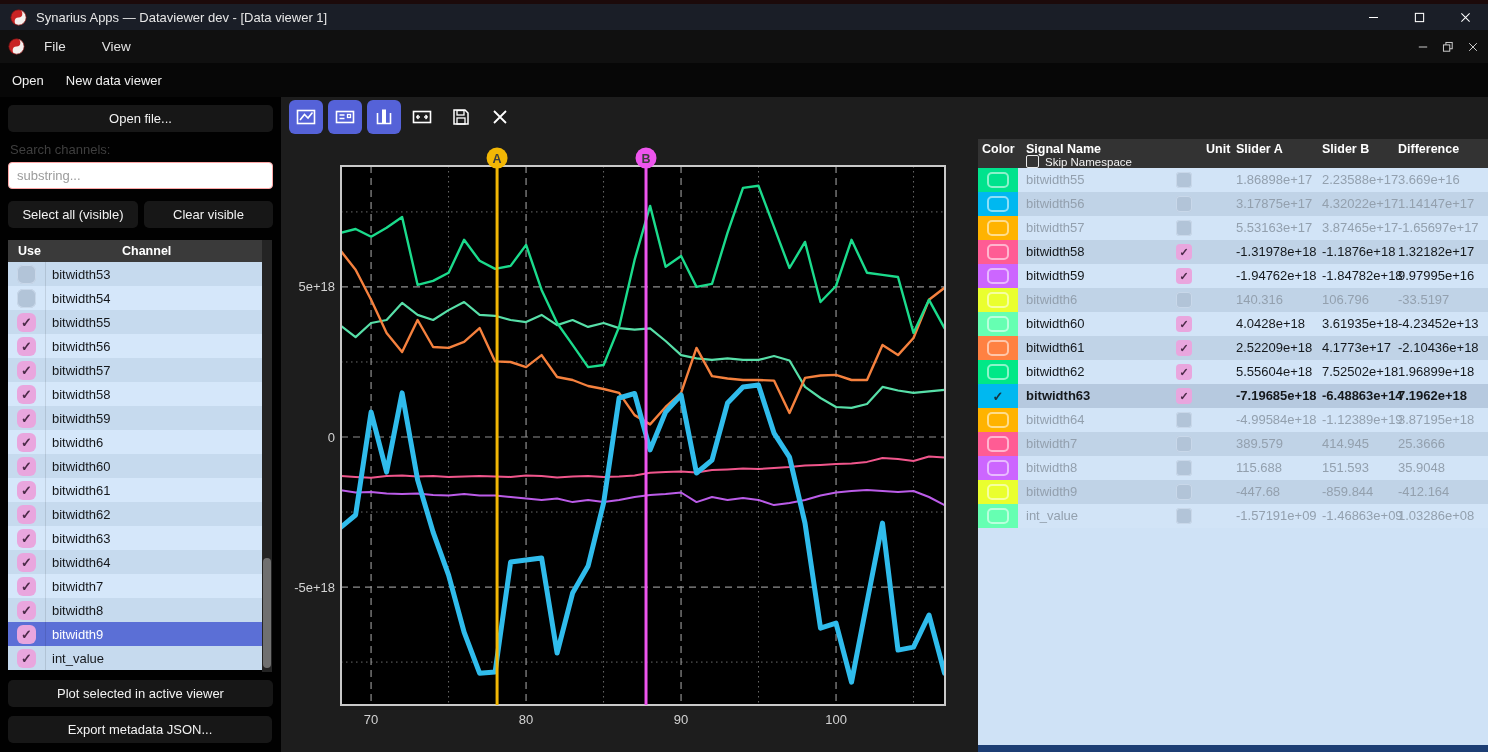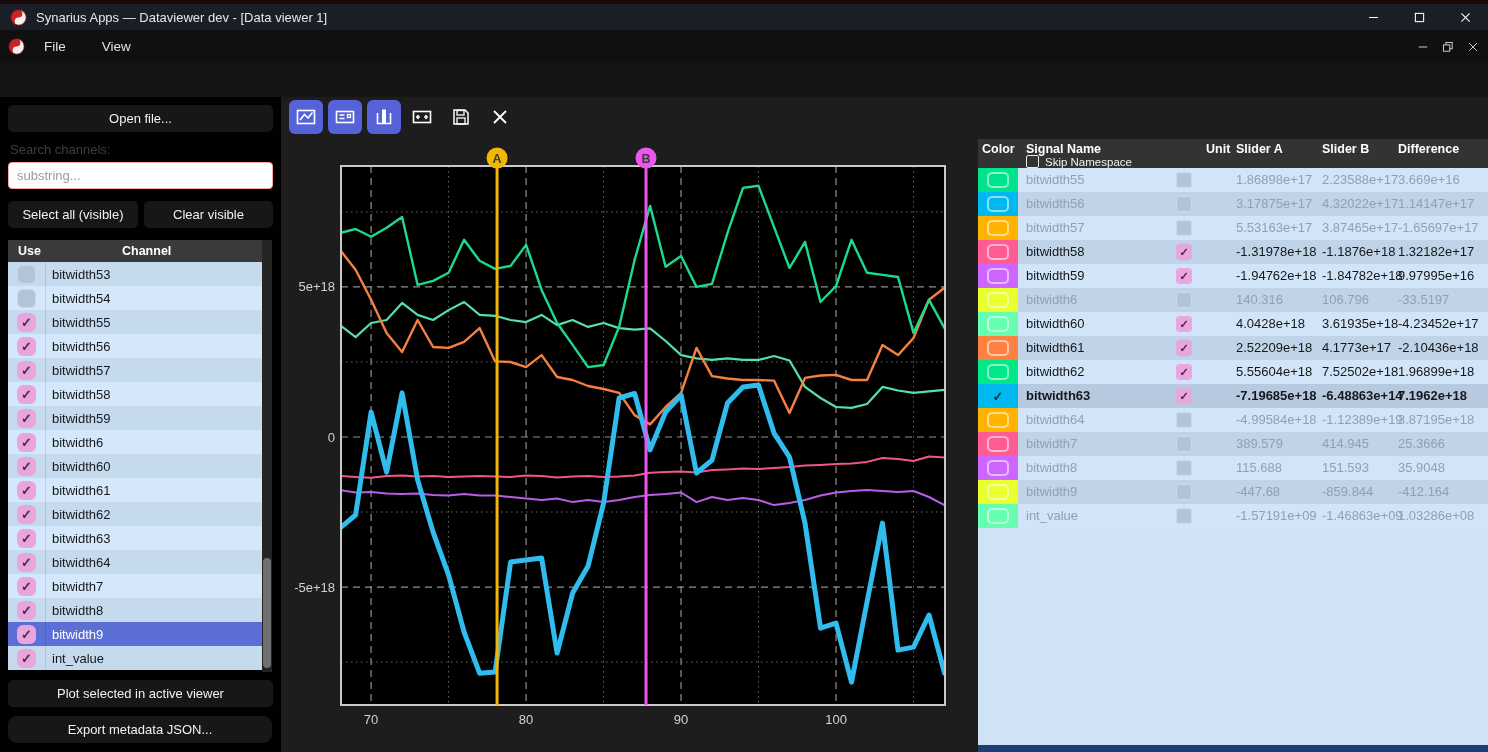--- a/index.html
+++ b/index.html
@@ -52,21 +52,21 @@
   .ch-name{flex:1;height:100%;display:flex;align-items:center;padding-left:6px;
            border-left:1px solid rgba(0,0,0,0.10);}
   .cb{display:flex;align-items:center;justify-content:center;font-weight:700;}
   .cb-l{width:19px;height:19px;border-radius:6px;font-size:13px;}
   .cb-r{width:16px;height:16px;border-radius:4px;font-size:11px;}
   .cb.on{background:#e9a6de;color:#4d2b49;}
   .cb.off{background:#b2c4d8;box-shadow:inset 0 0 0 1px #c9d8ea;color:transparent;}
   .scrollbar{position:absolute;left:262px;top:143px;width:10px;height:432px;background:#242424;}
   .scroll-thumb{position:absolute;left:1px;width:8px;top:318px;height:110px;background:#707070;border-radius:4px;}
   .plot-sel-btn{left:8px;top:583px;width:265px;height:27px;}
-  .export-btn{left:8px;top:619px;width:264px;height:27px;border-radius:9px;}
+  .export-btn{left:8px;top:619px;width:264px;height:27px;}
   
   .center-panel{position:absolute;left:281px;top:97px;width:697px;height:655px;background:#1d1d1d;}
   .plot-toolbar{position:absolute;left:0;top:0;width:100%;height:40px;}
   .tb-btn{position:absolute;top:3px;width:34px;height:34px;border-radius:6px;
           display:flex;align-items:center;justify-content:center;background:transparent;}
   .tb-btn.active{background:#5562d8;}
   .plot-svg{position:absolute;left:0;top:40px;}
   
   .right-panel{position:absolute;left:978px;top:97px;width:510px;height:655px;background:#1d1d1d;}
   .rp-header{position:absolute;left:0;top:42px;width:510px;height:29px;background:#333;color:#fff;text-align:center;}
@@ -153,20 +153,24 @@
           </svg>
         </span>
         <span style="display: inline-flex;">
           <svg width="14" height="14" viewBox="0 0 20 20" fill="none" xmlns="http://www.w3.org/2000/svg">
             <path d="M4.5 4.5 L15.5 15.5 M15.5 4.5 L4.5 15.5" stroke="#cfcfcf" stroke-width="1.4"></path>
           </svg>
         </span>
       </div>
   </div>
 
+  <div class="actionsbar">
+      <span class="action-item">Open</span>
+      <span class="action-item">New data viewer</span>
+    </div>
 
   <aside class="left-panel">
     <div class="btn-dark open-file-btn">Open file...</div>
     <div class="search-label">Search channels:</div>
     <input class="search-input" type="text" placeholder="substring..." style="">
     <div class="btn-dark select-all-btn">Select all (visible)</div>
     <div class="btn-dark clear-visible-btn">Clear visible</div>
 
     <div class="channel-table">
       <div class="ch-header">
@@ -460,21 +464,21 @@
           <span class="rp-txt rp-diff muted">-33.5197</span>
         </div>
         <div class="rp-row p-even">
           <div class="swatch" style="background: rgb(102, 255, 178);">
             <div class="swatch-inner"></div>
           </div>
           <span class="rp-txt rp-name solid">bitwidth60</span>
           <div class="rp-check cb cb-r on">✓</div>
           <span class="rp-txt rp-a solid">4.0428e+18</span>
           <span class="rp-txt rp-b solid">3.61935e+18</span>
-          <span class="rp-txt rp-diff solid">-4.23452e+17</span>
+          <span class="rp-txt rp-diff solid">-4.23452e+13</span>
         </div>
         <div class="rp-row p-odd">
           <div class="swatch" style="background: rgb(255, 129, 66);">
             <div class="swatch-inner"></div>
           </div>
           <span class="rp-txt rp-name solid">bitwidth61</span>
           <div class="rp-check cb cb-r on">✓</div>
           <span class="rp-txt rp-a solid">2.52209e+18</span>
           <span class="rp-txt rp-b solid">4.1773e+17</span>
           <span class="rp-txt rp-diff solid">-2.10436e+18</span>

